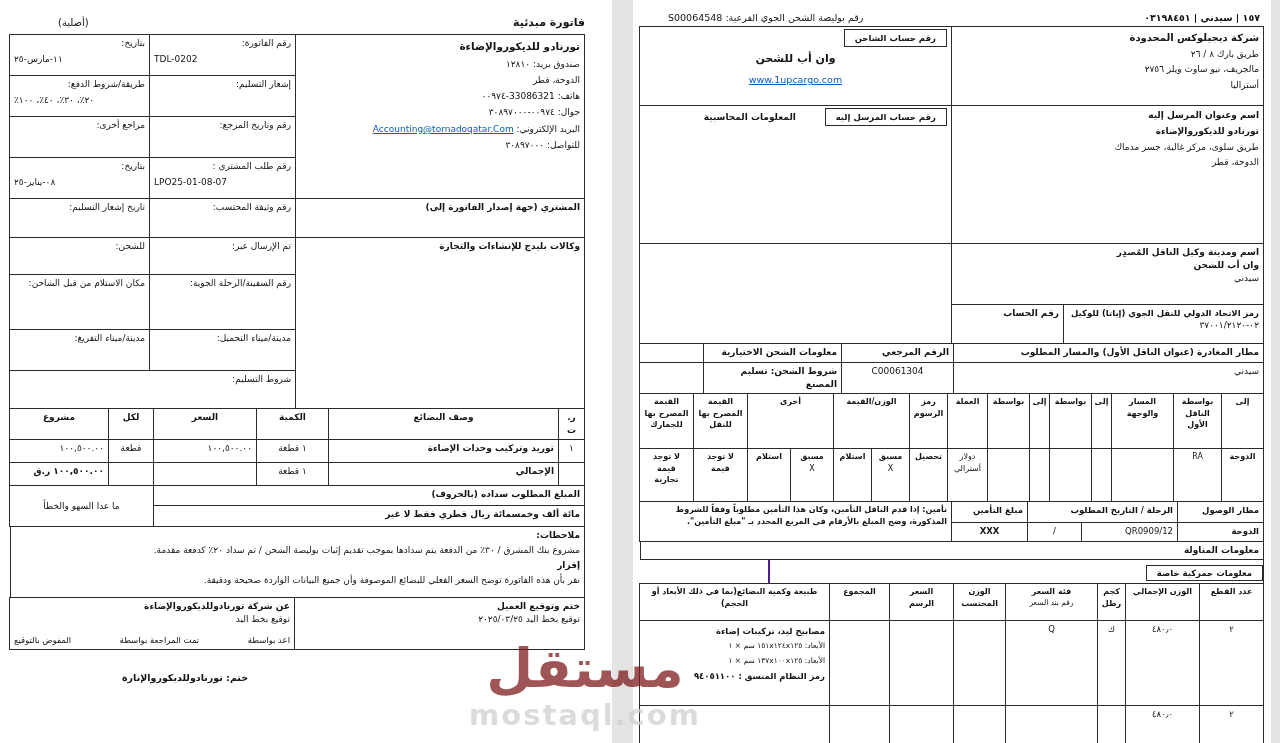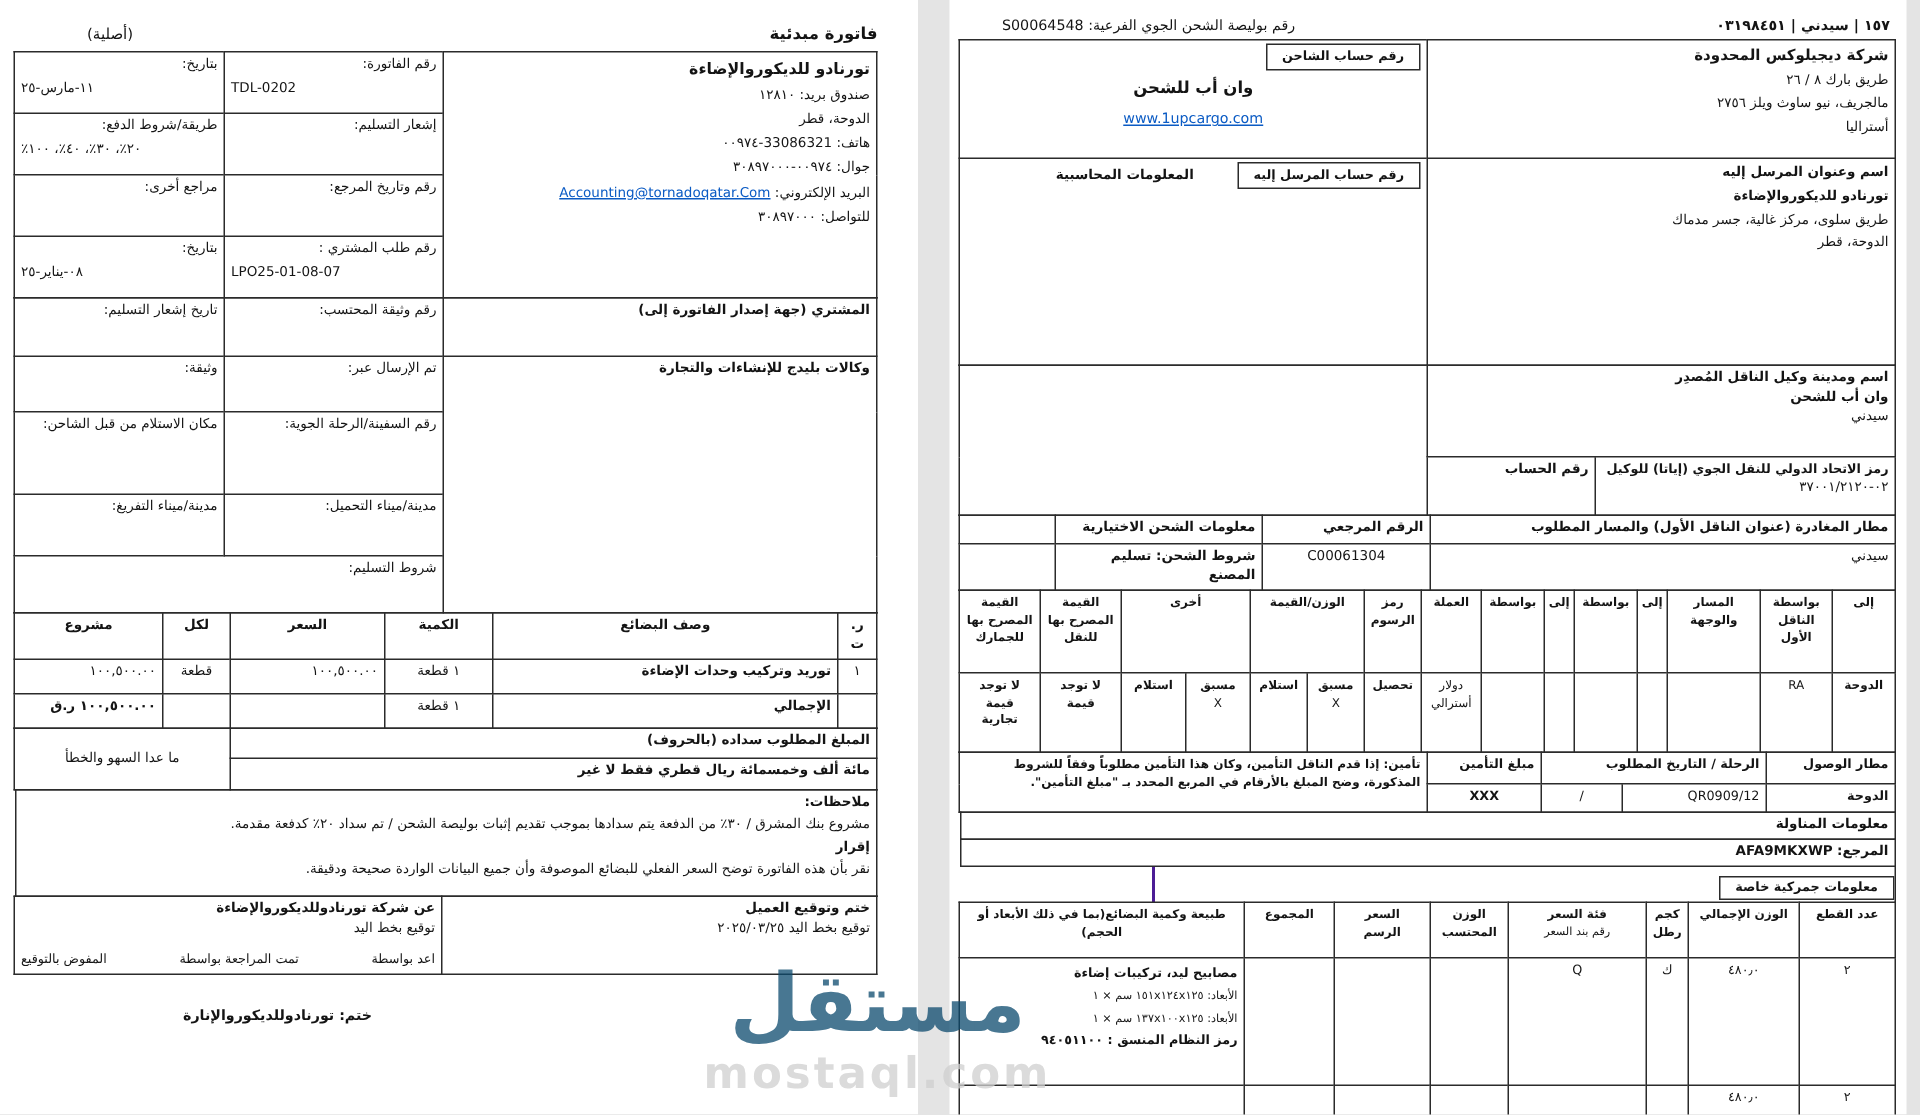--- a/index.html
+++ b/index.html
@@ -65,21 +65,21 @@
   .cust-row{border:1px solid #2b2b2b;border-top:none;width:496px;height:24px;padding:1px 0 0 0;
             box-sizing:border-box;border-bottom:none;border-left:2px solid #4c1d95;}
   .goods-h td{height:32px;font-weight:bold;font-size:8px;text-align:center;padding:2px 1px;}
   .goods-r td{height:80px;font-size:8.5px;}
   .goods-t td{height:40px;font-size:8.5px;}
   .goods-desc div{line-height:1.9;}
   .sub{font-weight:normal;font-size:7.5px;}
   .small7{font-size:7.5px;}
   
   .wm{position:absolute;left:420px;top:642px;width:330px;text-align:center;z-index:6;pointer-events:none;opacity:.75;}
-  .wm-ar{font-size:54px;font-weight:bold;color:#0c4a6e;line-height:1;}
+  .wm-ar{font-size:54px;font-weight:bold;color:#7f1d1d;line-height:1;}
   .wm-en{font-size:29px;color:#cfcfcf;letter-spacing:2px;margin-top:2px;font-weight:bold;}
 </style>
 </head>
 <body>
 
 <div class="page" id="page-left" dir="rtl">
   <div class="inv-wrap">
     <div class="inv-titlebar">
       <span class="inv-title">فاتورة مبدئية</span>
       <span class="inv-copy">(أصلية)</span>
@@ -156,21 +156,21 @@
         <td class="lblcell">
               <span class="lbl">تاريخ إشعار التسليم:</span>
             </td>
       </tr>
       <tr class="r6">
         <td rowspan="4" class="b">وكالات بليدج للإنشاءات والتجارة</td>
         <td class="lblcell">
               <span class="lbl">تم الإرسال عبر:</span>
             </td>
         <td class="lblcell">
-              <span class="lbl">وثيقة:</span>
+              <span class="lbl">للشحن:</span>
             </td>
       </tr>
       <tr class="r7">
         <td class="lblcell">
               <span class="lbl">رقم السفينة/الرحلة الجوية:</span>
             </td>
         <td class="lblcell">
               <span class="lbl">مكان الاستلام من قبل الشاحن:</span>
             </td>
       </tr>
@@ -465,27 +465,20 @@
     </tbody>
       </table>
 
     <table>
       <tbody>
           <tr class="hand-row">
             <td>معلومات المناولة</td>
           </tr>
     </tbody>
       </table>
-    <table>
-      <tbody>
-          <tr class="ref-row">
-            <td><span class="b">المرجع:</span> <span class="b">AFA9MKXWP</span></td>
-          </tr>
-    </tbody>
-      </table>
 
     <div class="cust-row">
       <span class="box-label" style="margin-top:2px">معلومات جمركية خاصة</span>
     </div>
 
     <table>
       <colgroup>
           <col style="width:64px">
           <col style="width:74px">
           <col style="width:28px">

